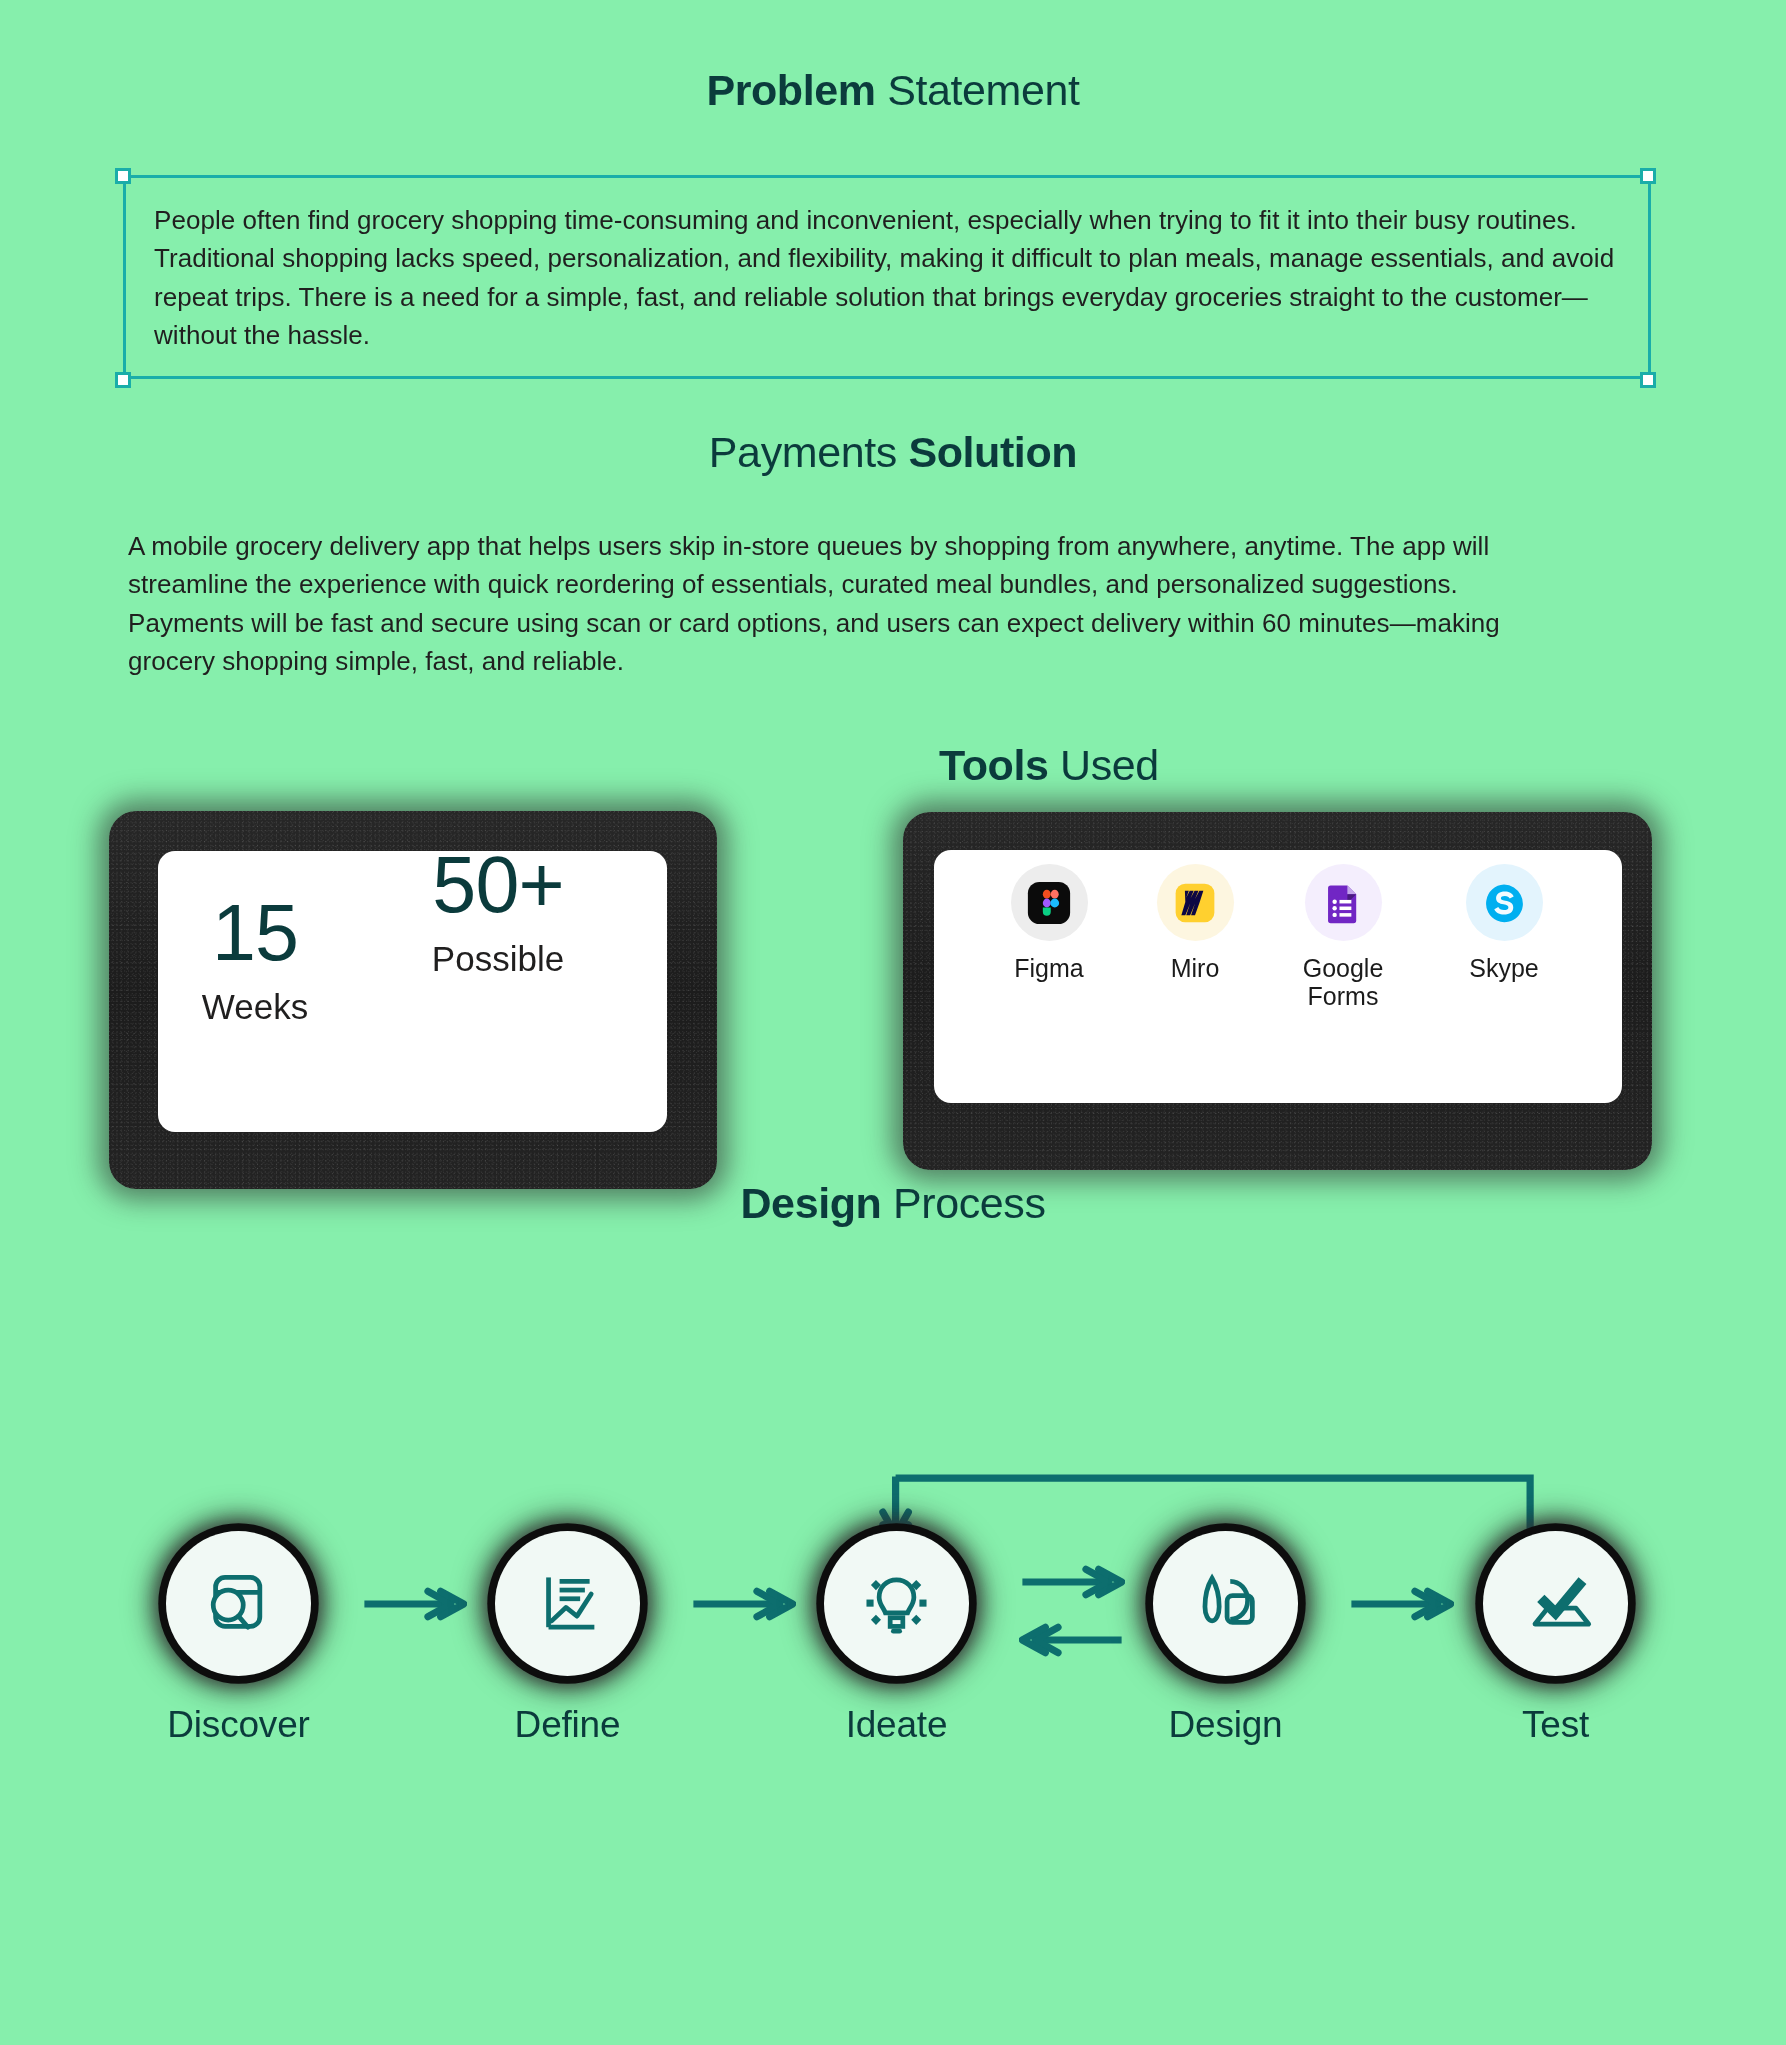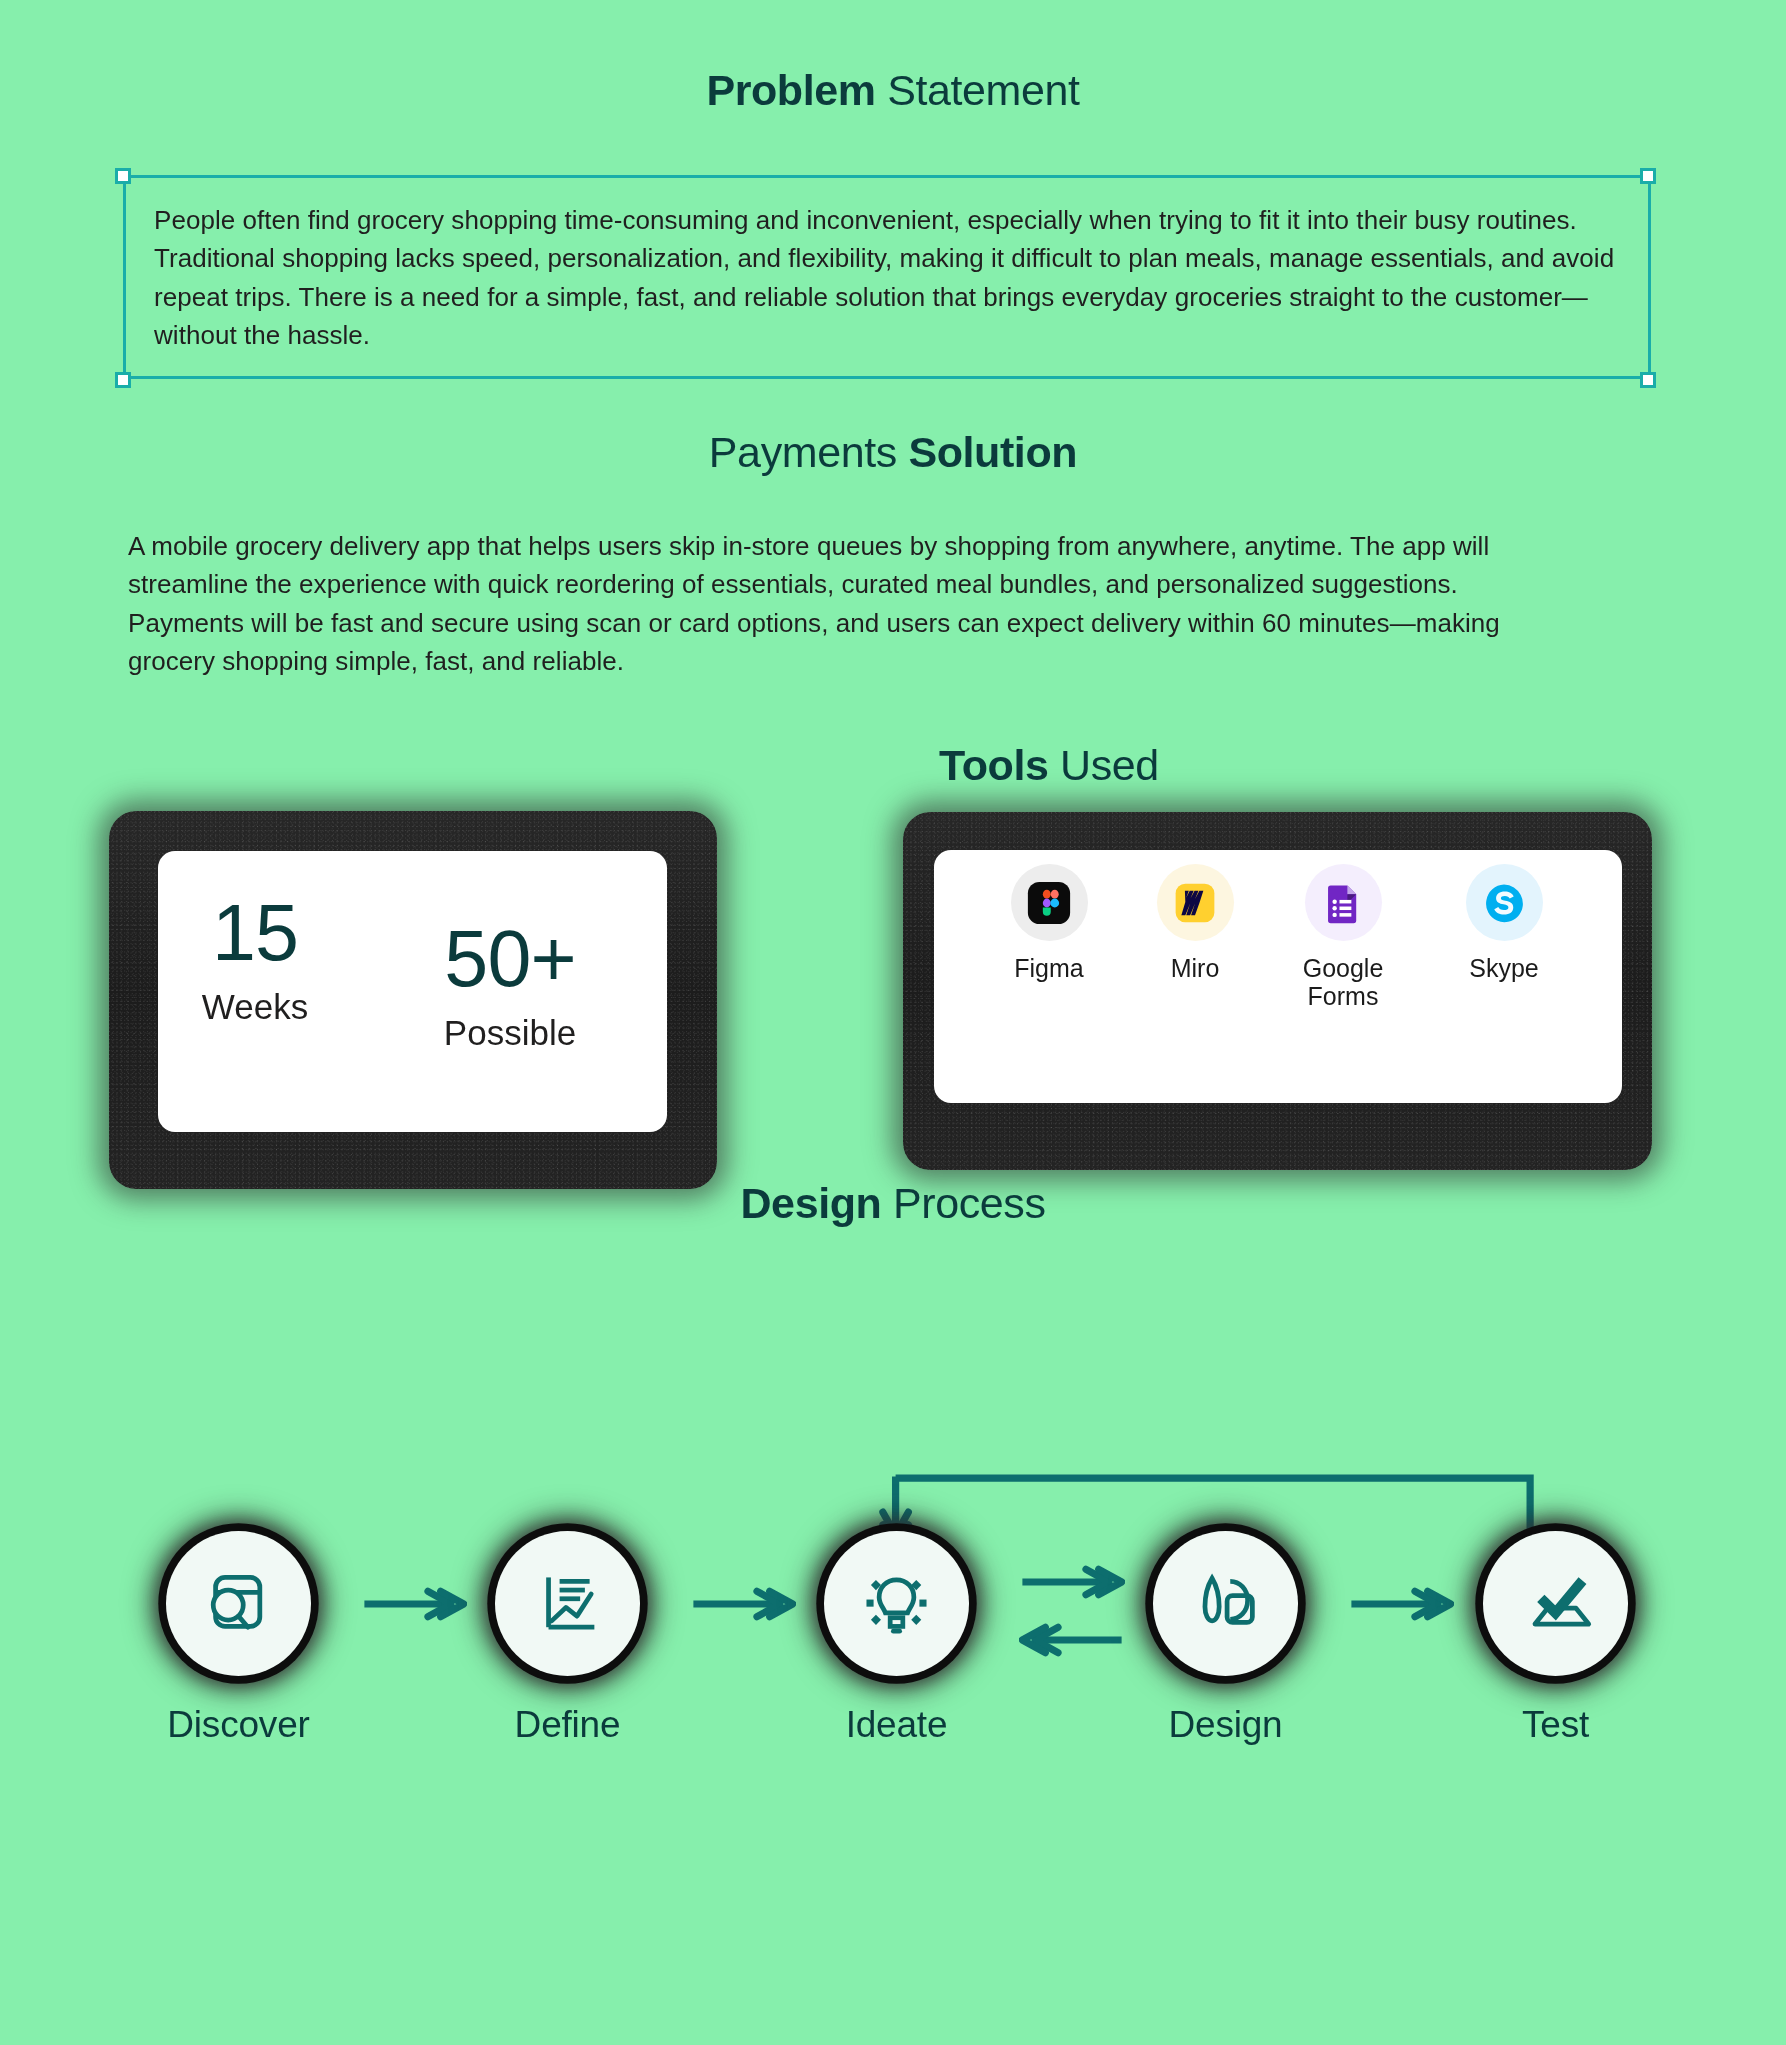--- a/index.html
+++ b/index.html
@@ -199,21 +199,21 @@
   <div class="body-text" style="left:128px; top:527px; width:1399px;">A mobile grocery delivery app that helps users skip in-store queues by shopping from anywhere, anytime. The app will streamline the experience with quick reordering of essentials, curated meal bundles, and personalized suggestions. Payments will be fast and secure using scan or card options, and users can expect delivery within 60 minutes—making grocery shopping simple, fast, and reliable.</div>
 
 
   <div class="noise-card" style="left:109px; top:811px; width:608px; height:378px;"></div>
   <div class="inner-card" style="left:158px; top:851px; width:509px; height:281px;"></div>
 
   <div class="stat" style="left:191px; top:893px; width:128px;">
     <div class="stat-num">15</div>
     <div class="stat-label">Weeks</div>
   </div>
-  <div class="stat" style="left:430px; top:919px; width:136px;margin-left:12px;">
+  <div class="stat" style="left:430px; top:845px; width:136px;">
     <div class="stat-num">50+</div>
     <div class="stat-label">Possible</div>
   </div>
 
   <div class="heading-left" style="left:939px; top:741px;">
     <span class="bold">Tools</span><span class="reg"> Used</span>
   </div>
 
   <div class="noise-card" style="left:903px; top:812px; width:749px; height:358px;"></div>
   <div class="inner-card" style="left:934px; top:850px; width:688px; height:253px;"></div>

